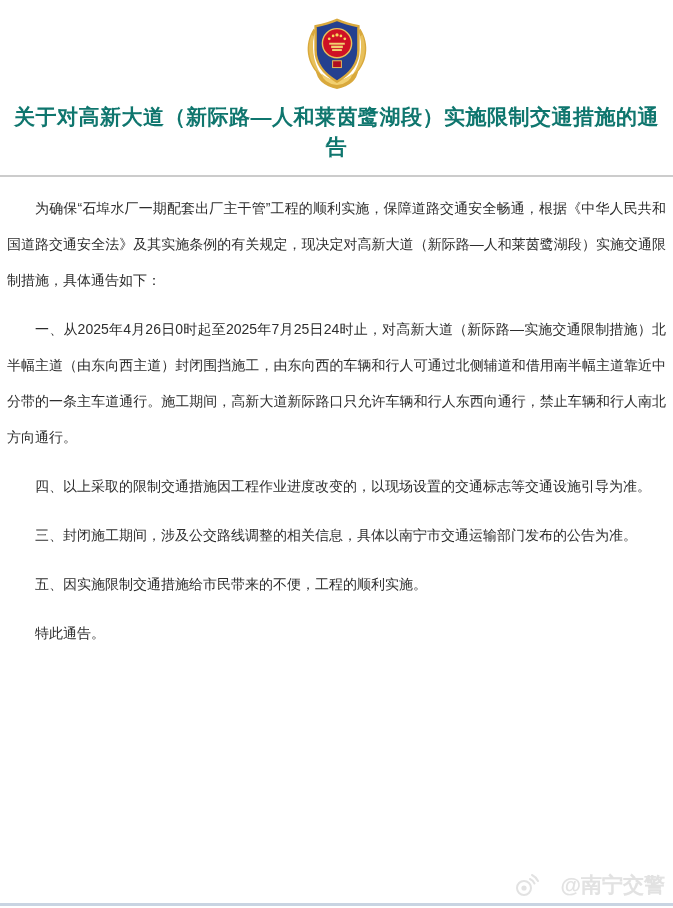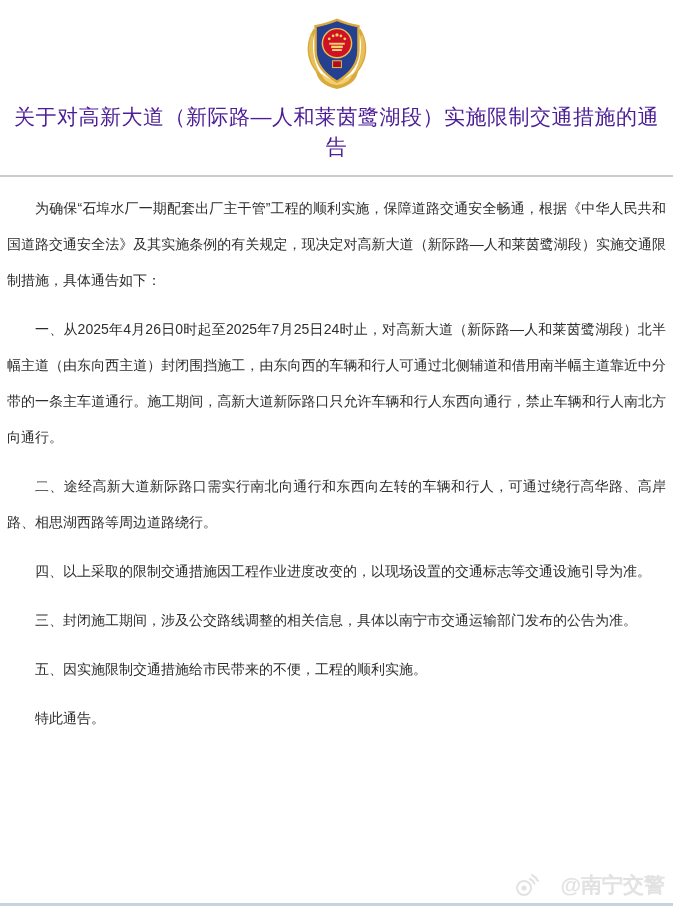--- a/index.html
+++ b/index.html
@@ -8,23 +8,23 @@
     width:673px; height:908px;
     margin:0 auto;
     background:#ffffff;
     overflow:hidden;
     font-family:"Liberation Sans","DejaVu Sans",sans-serif;
   }
   .emblem-wrap { text-align:center; padding-top:13px; height:78px; }
   .emblem-wrap svg { display:inline-block; }
   .title {
     margin:11px 8px 12px;
-    color:#4c1d95;
+    color:#0f766e;
     font-size:21px;
-    font-weight:normal;
+    font-weight:bold;
     text-align:center;
     line-height:1.45;
     letter-spacing:0.5px;
   }
   .divider { height:0; border-top:2px solid #cccccc; }
   .body-text {
     margin:13px 7px 0 7px;
     color:#2d2d2d;
     font-size:14px;
     line-height:36px;
@@ -80,22 +80,21 @@
 
       <rect x="33.5" y="49" width="9" height="7" fill="#b00d20" stroke="#e8c05a" stroke-width="1"></rect>
     </svg>
   </div>
 
   <h1 class="title">关于对高新大道（新际路—人和莱茵鹭湖段）实施限制交通措施的通告</h1>
   <div class="divider"></div>
 
   <div class="body-text">
     <p>为确保“石埠水厂一期配套出厂主干管”工程的顺利实施，保障道路交通安全畅通，根据《中华人民共和国道路交通安全法》及其实施条例的有关规定，现决定对高新大道（新际路—人和莱茵鹭湖段）实施交通限制措施，具体通告如下：</p>
-    <p>一、从2025年4月26日0时起至2025年7月25日24时止，对高新大道（新际路—人和莱茵鹭湖段）北半幅主道（由东向西主道）封闭围挡施工，由东向西的车辆和行人可通过北侧辅道和借用南半幅主道靠近中分带的一条主车道通行。施工期间，高新大道新际路口只允许车辆和行人东西向通行，禁止车辆和行人南北方向通行。</p>
-    <p>二、途经高新大道新际路口需实行南北向通行和东西向左转的车辆和行人，可通过绕行高华路、高岸路、相思湖西路等周边道路绕行。</p>
+    <p>一、从2025年4月26日0时起至2025年7月25日24时止，对高新大道（新际路—实施交通限制措施）北半幅主道（由东向西主道）封闭围挡施工，由东向西的车辆和行人可通过北侧辅道和借用南半幅主道靠近中分带的一条主车道通行。施工期间，高新大道新际路口只允许车辆和行人东西向通行，禁止车辆和行人南北方向通行。</p>
     <p>四、以上采取的限制交通措施因工程作业进度改变的，以现场设置的交通标志等交通设施引导为准。</p>
     <p>三、封闭施工期间，涉及公交路线调整的相关信息，具体以南宁市交通运输部门发布的公告为准。</p>
     <p>五、因实施限制交通措施给市民带来的不便，工程的顺利实施。</p>
     <p>特此通告。</p>
   </div>
 
   <div class="watermark">
     <svg width="26" height="26" viewBox="0 0 26 26" aria-hidden="true">
       <circle cx="10" cy="16" r="7" fill="none" stroke="#e2e2e2" stroke-width="2"></circle>
       <circle cx="10" cy="16" r="2.6" fill="#e2e2e2"></circle>

